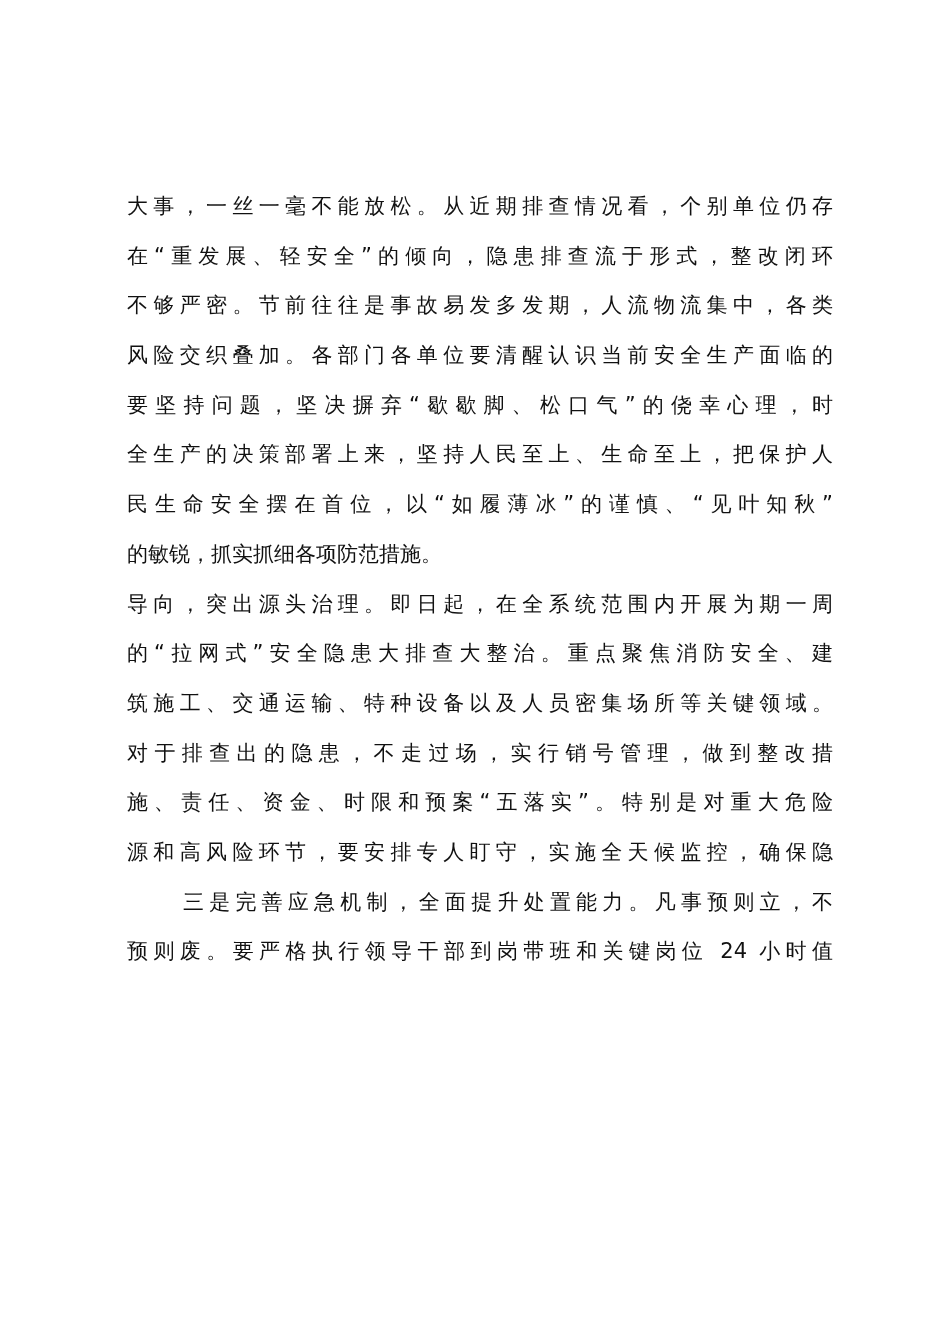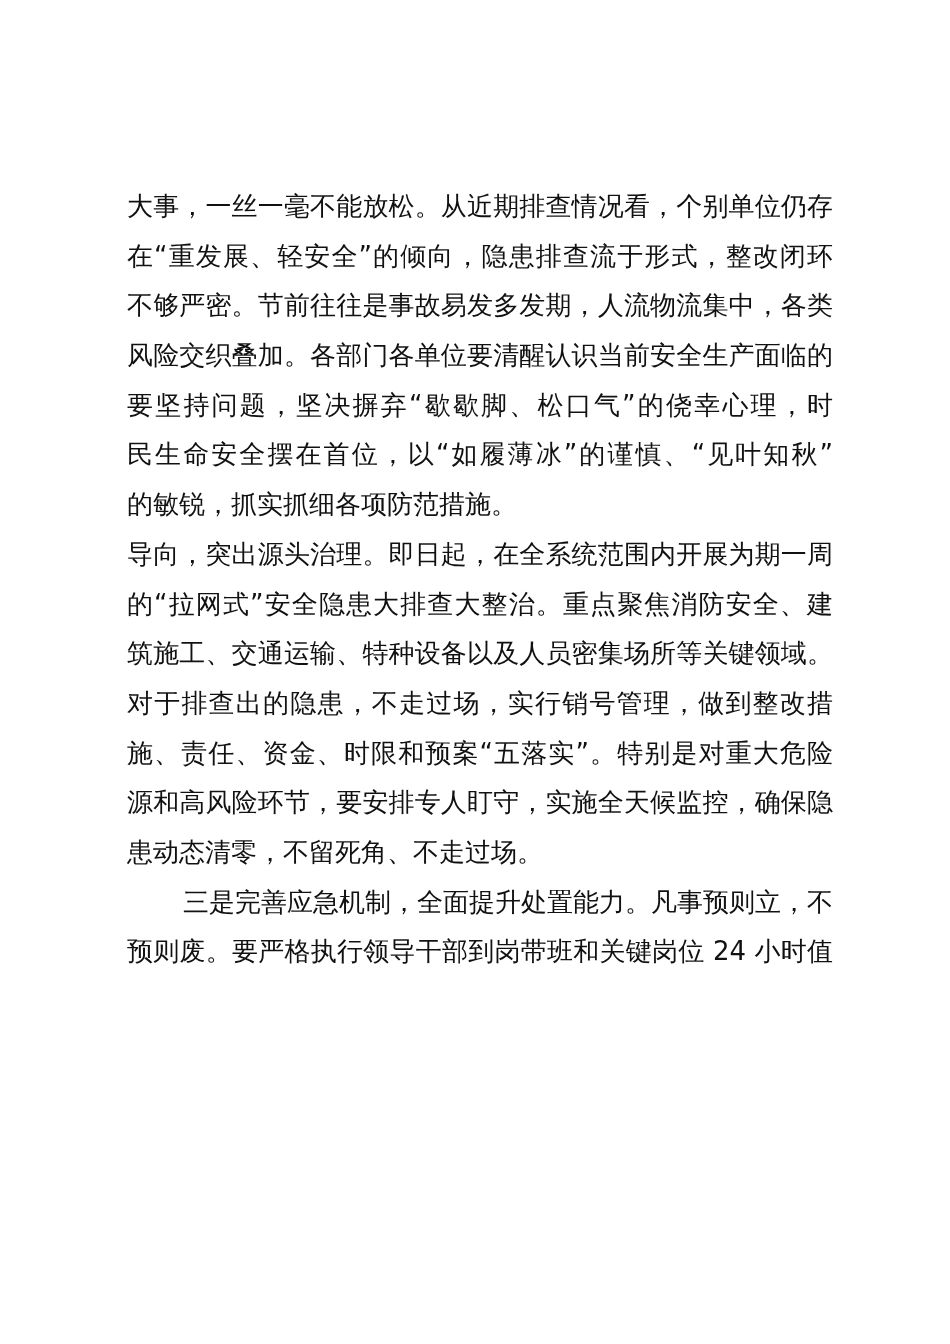--- a/index.html
+++ b/index.html
@@ -1,45 +1,45 @@
 <!DOCTYPE html>
 <html><head>
 <meta charset="utf-8">
 <style>
   html, body { margin: 0; padding: 0; background: #ffffff; }
   body { width: 950px; height: 1344px; position: relative; overflow: hidden; }
   .page { position: absolute; left: 0; top: 0; width: 950px; height: 1344px; background: #fff; }
   .text-block { position: absolute; left: 127px; top: 182px; width: 706px; }
   .line {
     font-family: "DejaVu Sans", "Liberation Sans", sans-serif;
-    font-size: 26px;
+    font-size: 21px;
     line-height: 49.7px;
     height: 49.7px;
     color: #111;
     white-space: nowrap;
     letter-spacing: 0px;
   }
   .line.justify { text-align: justify; text-align-last: justify; }
   .line.indent { padding-left: 56px; }
 </style>
 </head>
 <body>
 
 <div class="page">
   <div class="text-block">
     <div class="line justify">大事，一丝一毫不能放松。从近期排查情况看，个别单位仍存</div>
     <div class="line justify">在“重发展、轻安全”的倾向，隐患排查流于形式，整改闭环</div>
     <div class="line justify">不够严密。节前往往是事故易发多发期，人流物流集中，各类</div>
     <div class="line justify">风险交织叠加。各部门各单位要清醒认识当前安全生产面临的</div>
     <div class="line justify">要坚持问题，坚决摒弃“歇歇脚、松口气”的侥幸心理，时</div>
+    <div class="line justify">全生产的决策部署上来，坚持人民至上、生命至上，把保护人</div>
     <div class="line justify">民生命安全摆在首位，以“如履薄冰”的谨慎、“见叶知秋”</div>
     <div class="line">的敏锐，抓实抓细各项防范措施。</div>
     <div class="line justify">导向，突出源头治理。即日起，在全系统范围内开展为期一周</div>
     <div class="line justify">的“拉网式”安全隐患大排查大整治。重点聚焦消防安全、建</div>
     <div class="line justify">筑施工、交通运输、特种设备以及人员密集场所等关键领域。</div>
     <div class="line justify">对于排查出的隐患，不走过场，实行销号管理，做到整改措</div>
     <div class="line justify">施、责任、资金、时限和预案“五落实”。特别是对重大危险</div>
     <div class="line justify">源和高风险环节，要安排专人盯守，实施全天候监控，确保隐</div>
-    <div class="line">患动态清零，不留死角、不走过场。</div>
     <div class="line justify indent">三是完善应急机制，全面提升处置能力。凡事预则立，不</div>
     <div class="line justify">预则废。要严格执行领导干部到岗带班和关键岗位 24 小时值</div>
   </div>
 </div>
 
 </body></html>

